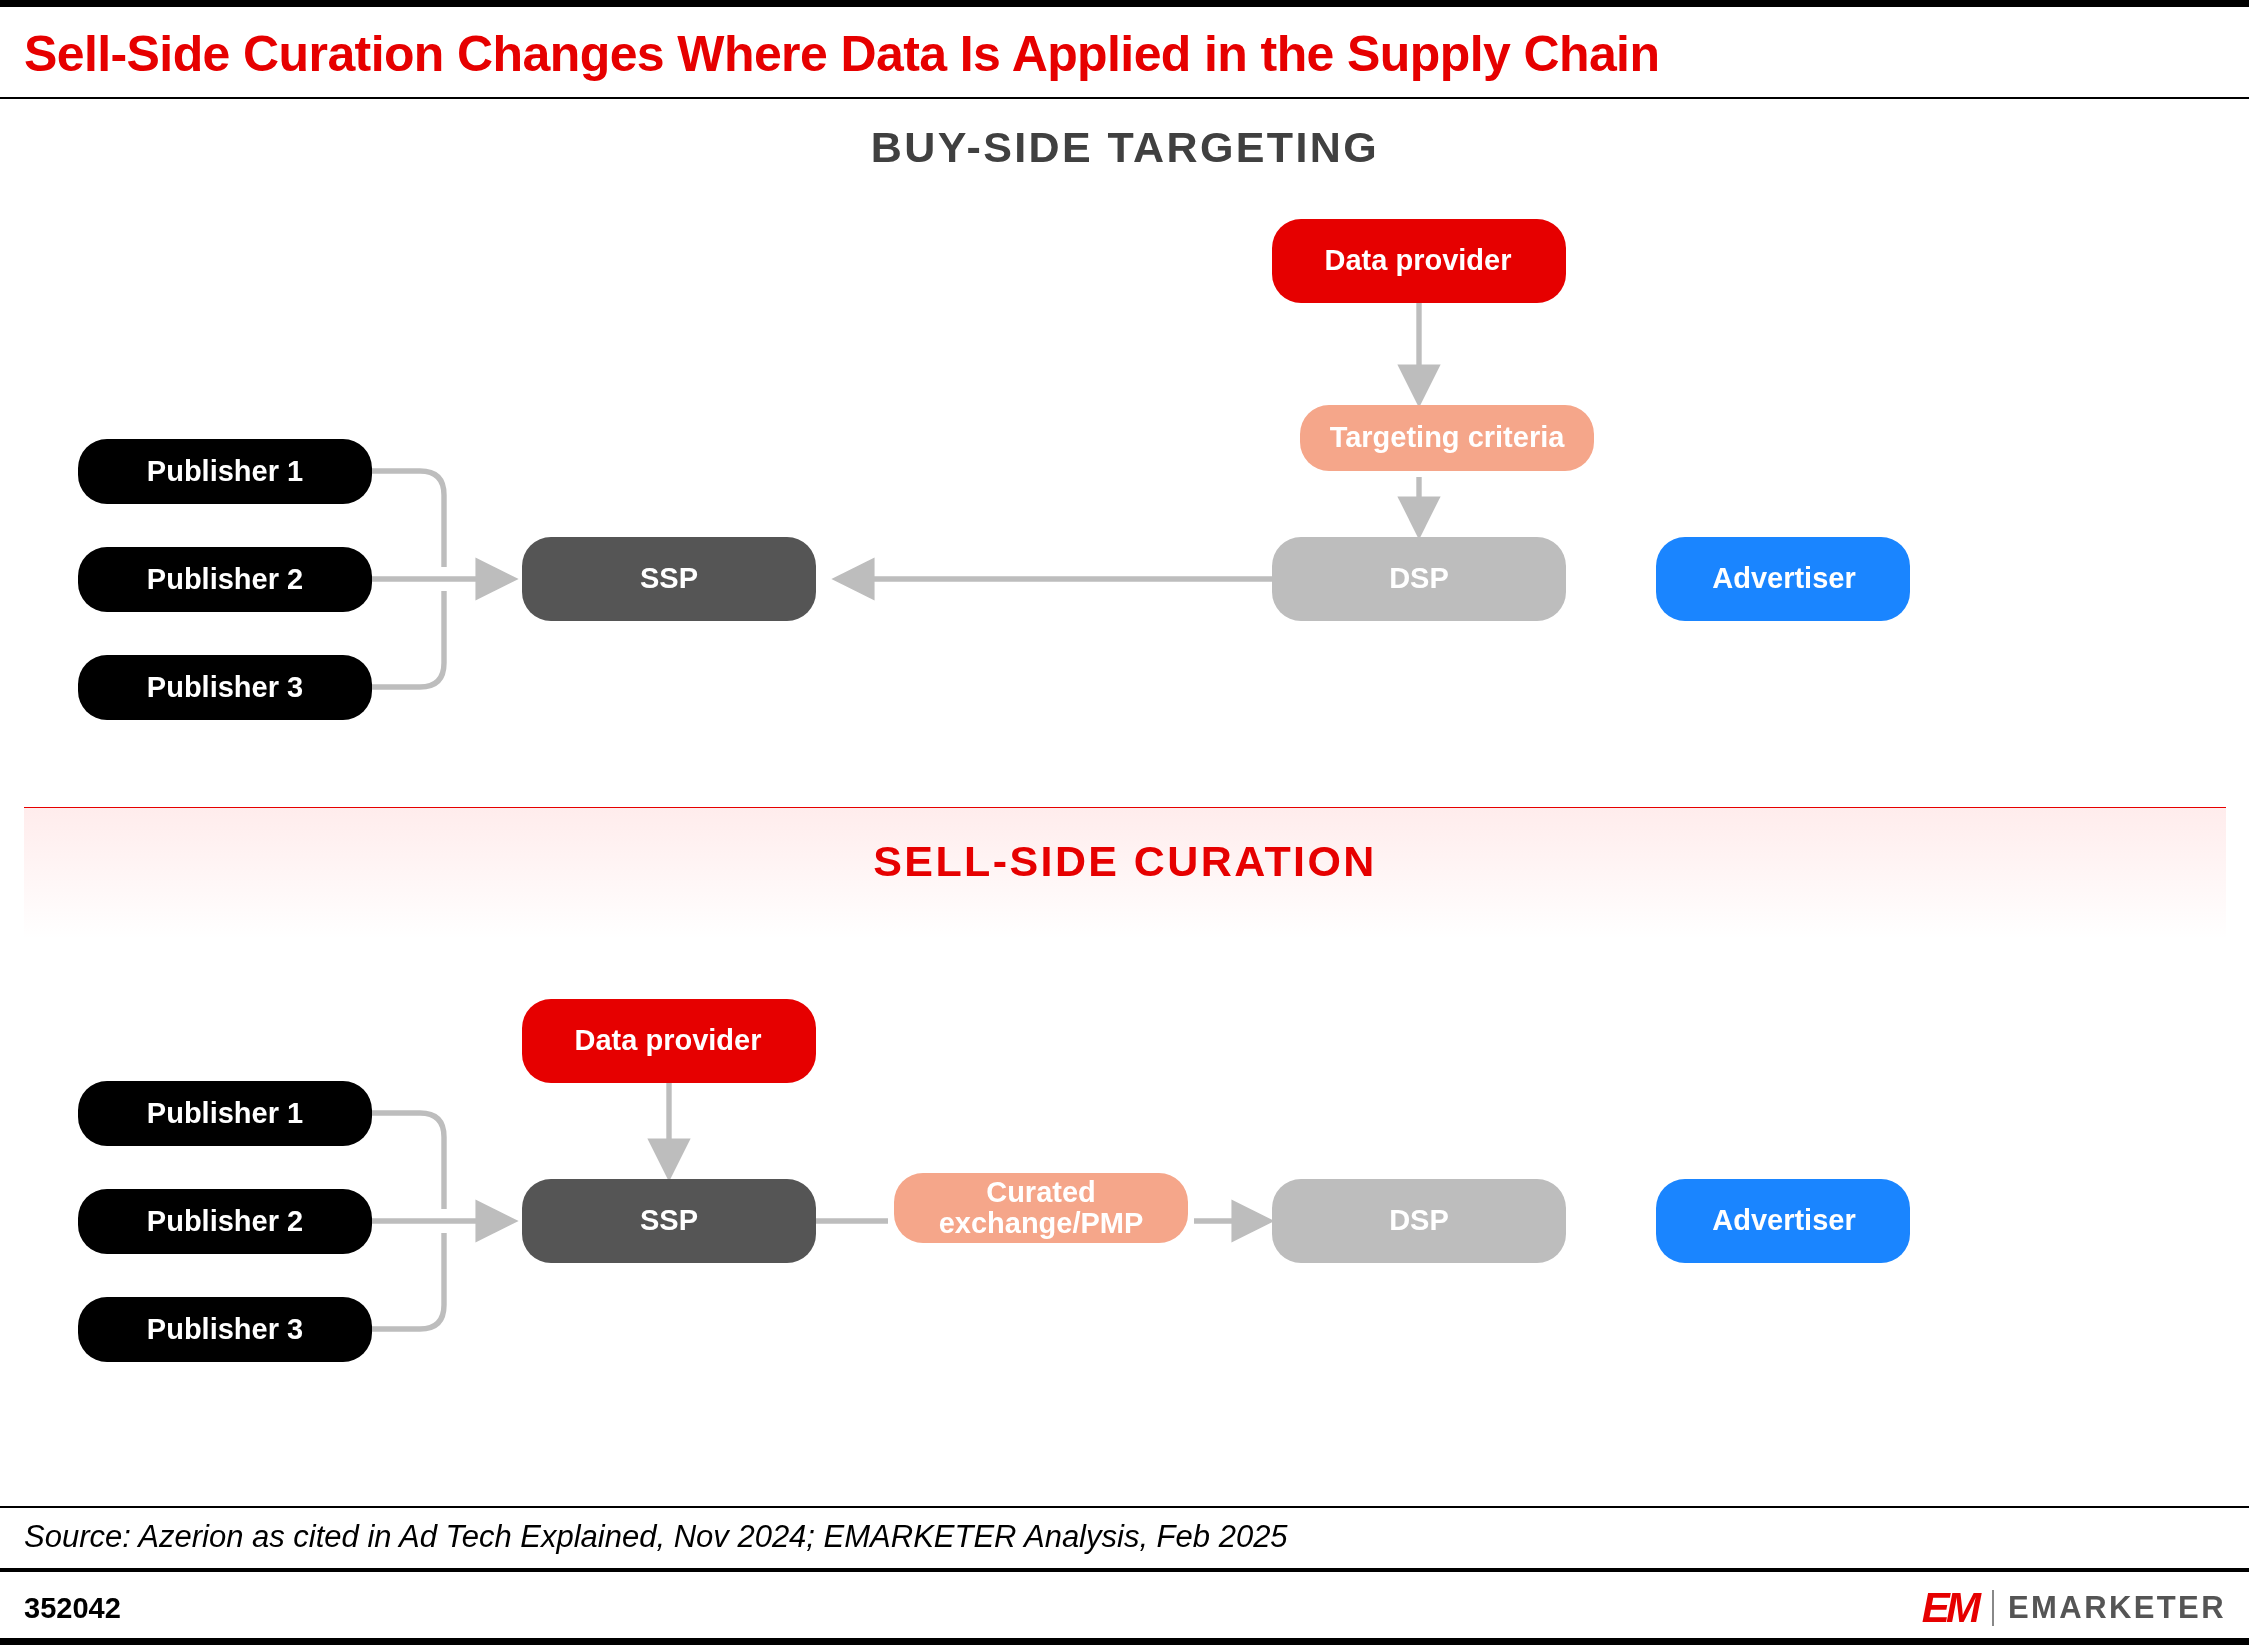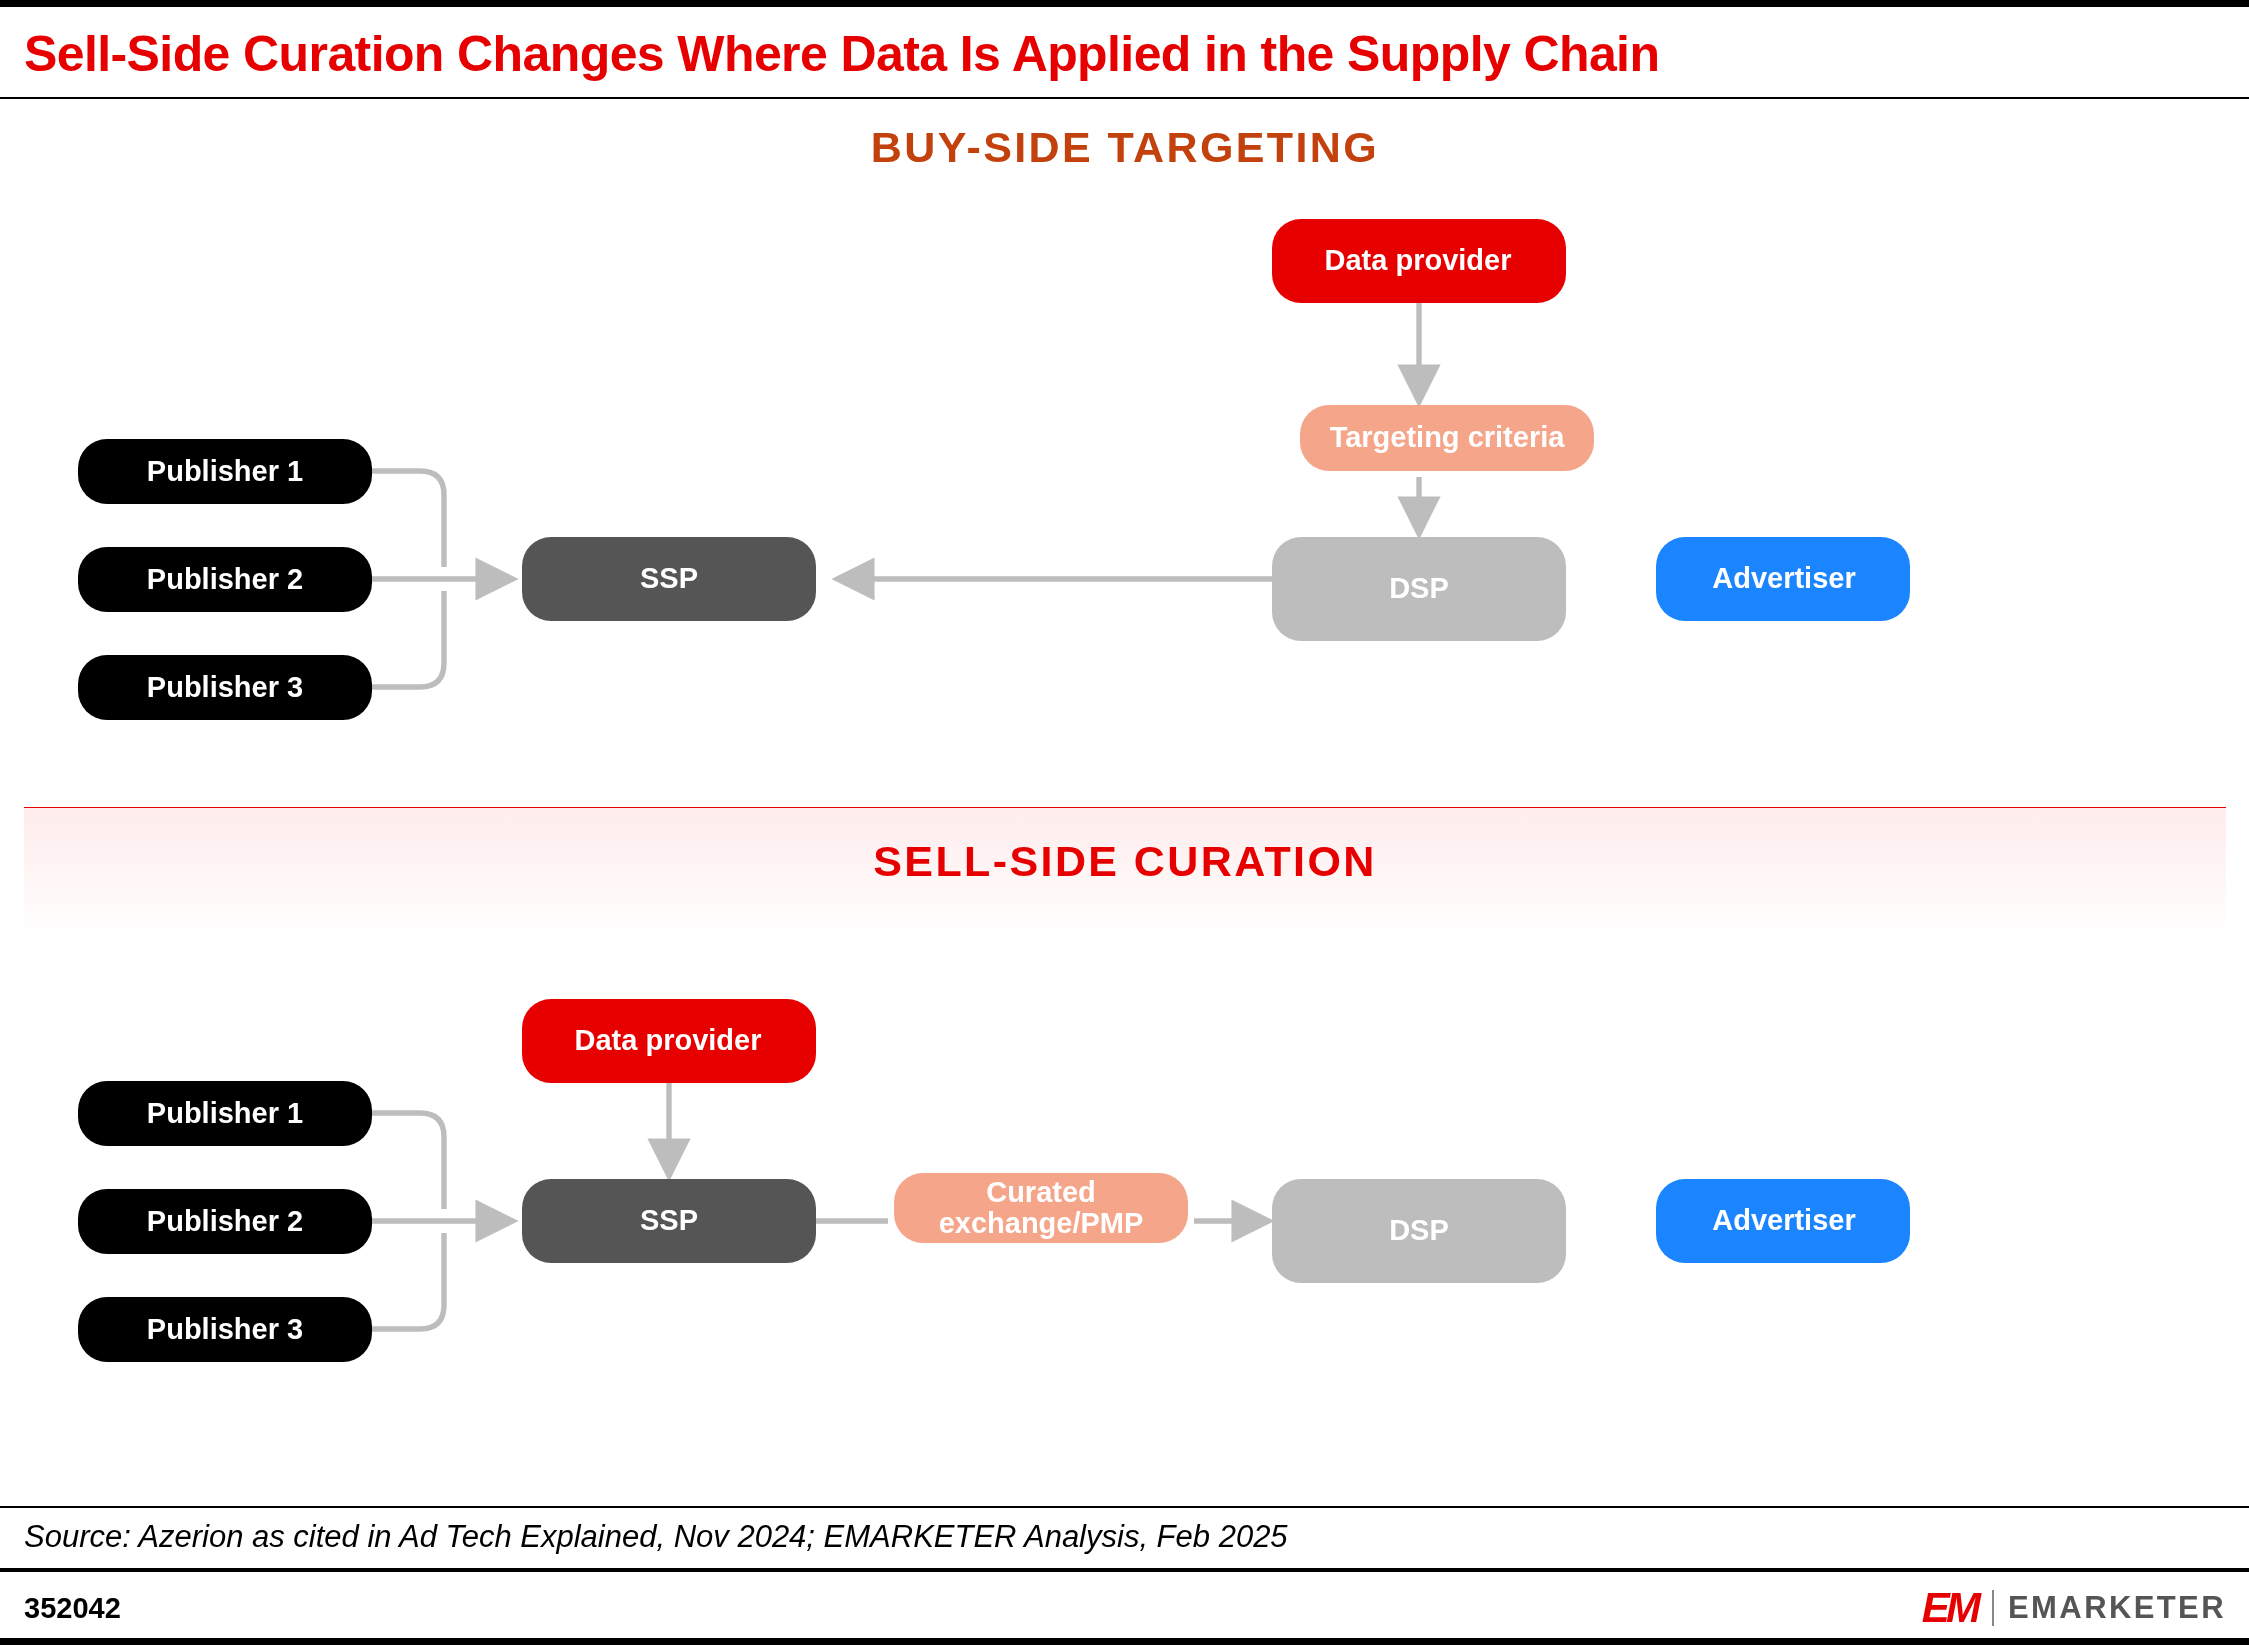--- a/index.html
+++ b/index.html
@@ -41,21 +41,21 @@
   .section-label {
     position: absolute;
     width: 100%;
     text-align: center;
     font-size: 43px;
     font-weight: 800;
     letter-spacing: 2.4px;
   }
   .section-buy {
     top: 24px;
-    color: #c2410c;
+    color: #404040;
   }
   .section-sell {
     top: 738px;
     color: #e60000;
   }
   .sell-bg {
     position: absolute;
     top: 708px;
     left: 24px;
     right: 24px;
@@ -71,21 +71,21 @@
     border-radius: 29px;
     font-size: 29px;
     font-weight: 700;
     color: #fff;
     text-align: center;
     padding: 0 18px;
     line-height: 1.1;
   }
   .pub { background: #000; width: 294px; height: 65px; font-weight:600;}
   .ssp { background: #555; width: 294px; height: 84px; }
-  .dsp { background: #bdbdbd; width: 294px; height: 104px; }
+  .dsp { background: #bdbdbd; width: 294px; height: 84px; }
   .adv { background: #1a85ff; width: 254px; height: 84px; padding-left: 20px; }
   .dataprov { background: #e60000; width: 294px; height: 84px; padding-left: 16px; }
   .target { background: #f5a68a; width: 294px; height: 66px; }
   .curated { background: #f5a68a; width: 294px; height: 70px; }
   .source-bar {
     position: absolute;
     bottom: 66px;
     left: 0; right: 0;
     border-top: 2.4px solid #000;
     border-bottom: 4.2px solid #000;

